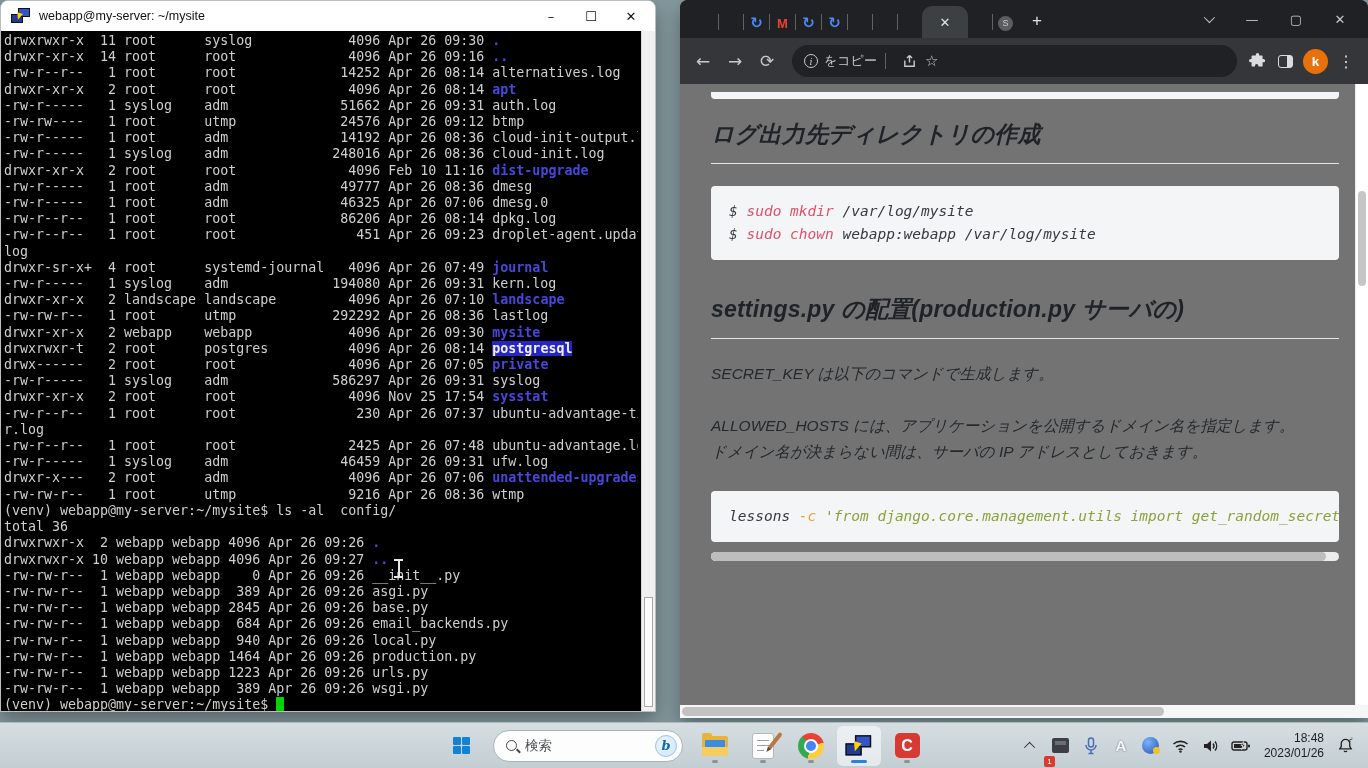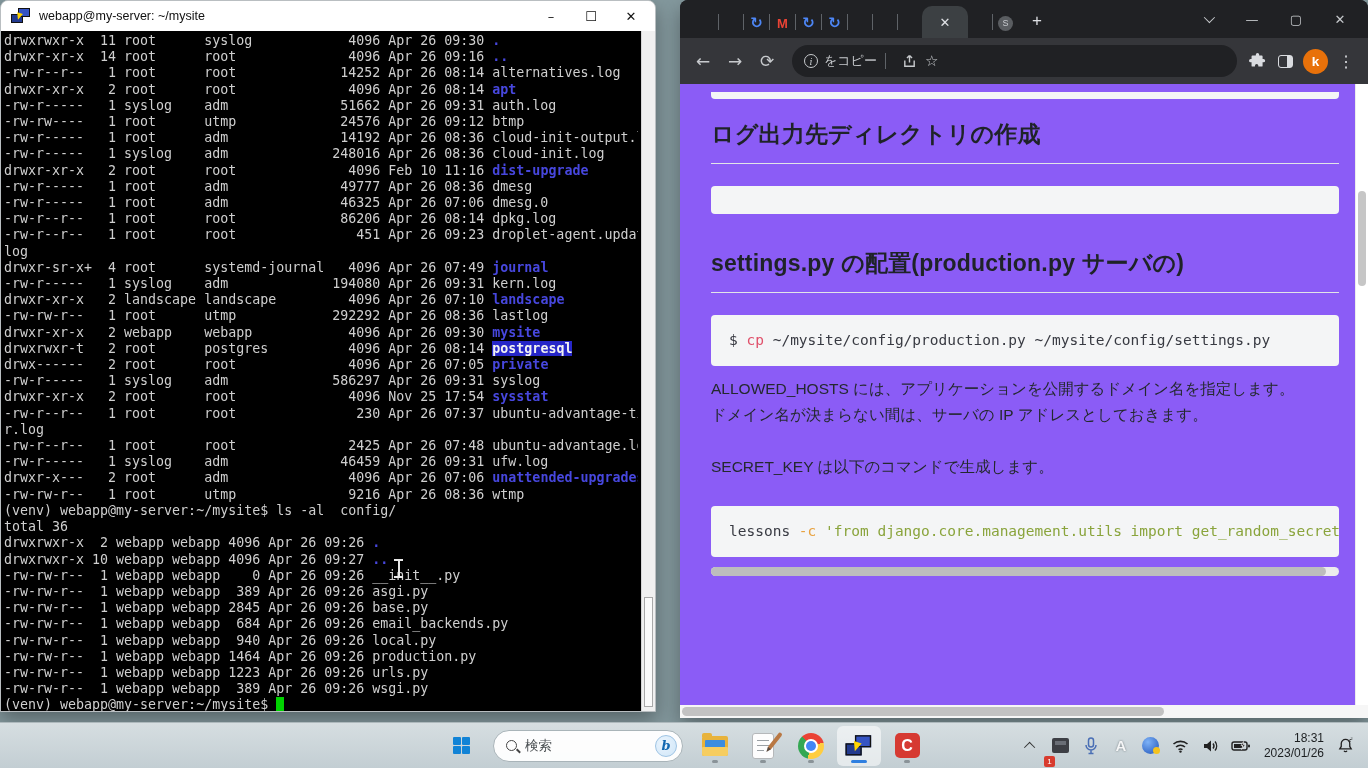--- a/index.html
+++ b/index.html
@@ -75,21 +75,21 @@
   .star { font-size:15px; }
   .share-svg,.puzzle-svg { display:block; }
   .toolbar-right { display:flex; align-items:center; }
   .ext-btn,.menu-btn,.side-btn { width:28px; height:28px; display:flex; align-items:center; justify-content:center; color:#dadce0; }
   .side-icon { width:15px; height:13px; border:1.6px solid #dadce0; border-radius:3px; position:relative; }
   .side-icon:after { content:""; position:absolute; right:0; top:0; bottom:0; width:5px; background:#dadce0; }
   .avatar { width:25px; height:25px; border-radius:50%; background:#e8710a; color:#fff; font-size:13.5px; font-weight:bold;
             display:flex; align-items:center; justify-content:center; margin:0 4px; }
   .menu-dots { font-size:16px; color:#dadce0; }
 
-  .content { position:absolute; left:0; top:84px; right:0; bottom:13px; background:#8b5cf6; overflow:hidden; }
+  .content { position:absolute; left:0; top:84px; right:0; bottom:13px; background:#737373; overflow:hidden;font-style:italic; }
   .page { position:absolute; left:0; top:0; right:13px; bottom:0; padding:8px 16px 0 31px; overflow:hidden; }
   .partial-block { height:7px; background:#f4f5f6; border-radius:0 0 4px 4px; margin-bottom:20px; }
   .page h2 { font-size:23px; font-weight:bold; color:#1f2328; padding-bottom:13px; border-bottom:1px solid #e2e5e8;
              margin:34px 0 22px 0; letter-spacing:.2px; }
   .page h2:first-of-type { margin-top:8px; }
   .codeblock { background:#f4f5f6; border-radius:4px; padding:14px 18px; margin:0 0 10px 0;
                font-family:"DejaVu Sans Mono","Liberation Mono",monospace; font-size:14.5px; color:#383a42;
                white-space:pre; overflow:hidden; }
   .codeline { line-height:23px; white-space:pre; }
   .c-cmd { color:#e0506a; }
@@ -260,25 +260,24 @@
       <div class="avatar">k</div>
       <div class="menu-btn">
           <span class="menu-dots">⋮</span>
         </div>
     </div>
   </div>
   <div class="content">
     <div class="page">
         <div class="partial-block"></div>
         <h2>ログ出力先ディレクトリの作成</h2>
-        <div class="codeblock"></div>
+        <div class="codeblock"><div class="codeline"><span>$ </span><span class="c-cmd">sudo mkdir</span><span> /var/log/mysite</span></div><div class="codeline"><span>$ </span><span class="c-cmd">sudo chown</span><span> webapp:webapp /var/log/mysite</span></div></div>
         <h2>settings.py の配置(production.py サーバの)</h2>
-        <div class="codeblock"><div class="codeline"><span>$ </span><span class="c-cmd">cp</span><span> ~/mysite/config/production.py ~/mysite/config/settings.py</span></div></div>
+        <p>SECRET_KEY は以下のコマンドで生成します。</p>
         <p>ALLOWED_HOSTS には、アプリケーションを公開するドメイン名を指定します。<br>ドメイン名が決まらない間は、サーバの IP アドレスとしておきます。</p>
-        <p>SECRET_KEY は以下のコマンドで生成します。</p>
         <div class="codeblock"><div class="codeline"><span>lessons </span><span class="c-opt">-c</span><span> </span><span class="c-str">'from django.core.management.utils import get_random_secret_ke</span></div></div>
         <div class="code-scrollbar">
           <div class="thumb"></div>
         </div>
       </div>
     <div class="vscroll">
         <div class="thumb"></div>
       </div>
   </div>
   <div class="hscroll">
@@ -371,21 +370,21 @@
     </div>
     <div class="tray-item">
       <svg width="20" height="12" viewBox="0 0 20 12">
           <rect x="1" y="2" width="15" height="8" rx="2" fill="none" stroke="#222" stroke-width="1.4"></rect>
           <rect x="17" y="4.5" width="2" height="3" rx="1" fill="#222"></rect>
           <rect x="3" y="4" width="8" height="4" fill="#222"></rect>
           <path d="M12.5 1.5l-2.5 4h2l-1.5 4 4-5h-2.2z" fill="#222" stroke="#fff" stroke-width="0.6"></path>
         </svg>
     </div>
     <div class="clock">
-      <div>18:31</div>
+      <div>18:48</div>
       <div>2023/01/26</div>
     </div>
     <div class="tray-item">
       <svg width="17" height="17" viewBox="0 0 18 18">
           <path d="M9 2.5a4.5 4.5 0 0 1 4.5 4.5v3l1.5 2.5H3L4.5 10V7A4.5 4.5 0 0 1 9 2.5z" fill="none" stroke="#222" stroke-width="1.4"></path>
           <path d="M7.5 14.5a1.6 1.6 0 0 0 3 0" fill="none" stroke="#222" stroke-width="1.4"></path>
           <text x="12" y="5.5" font-size="6" fill="#222" font-family="DejaVu Sans">z</text>
           <text x="14.2" y="3.5" font-size="4.5" fill="#222" font-family="DejaVu Sans">z</text>
         </svg>
     </div>

